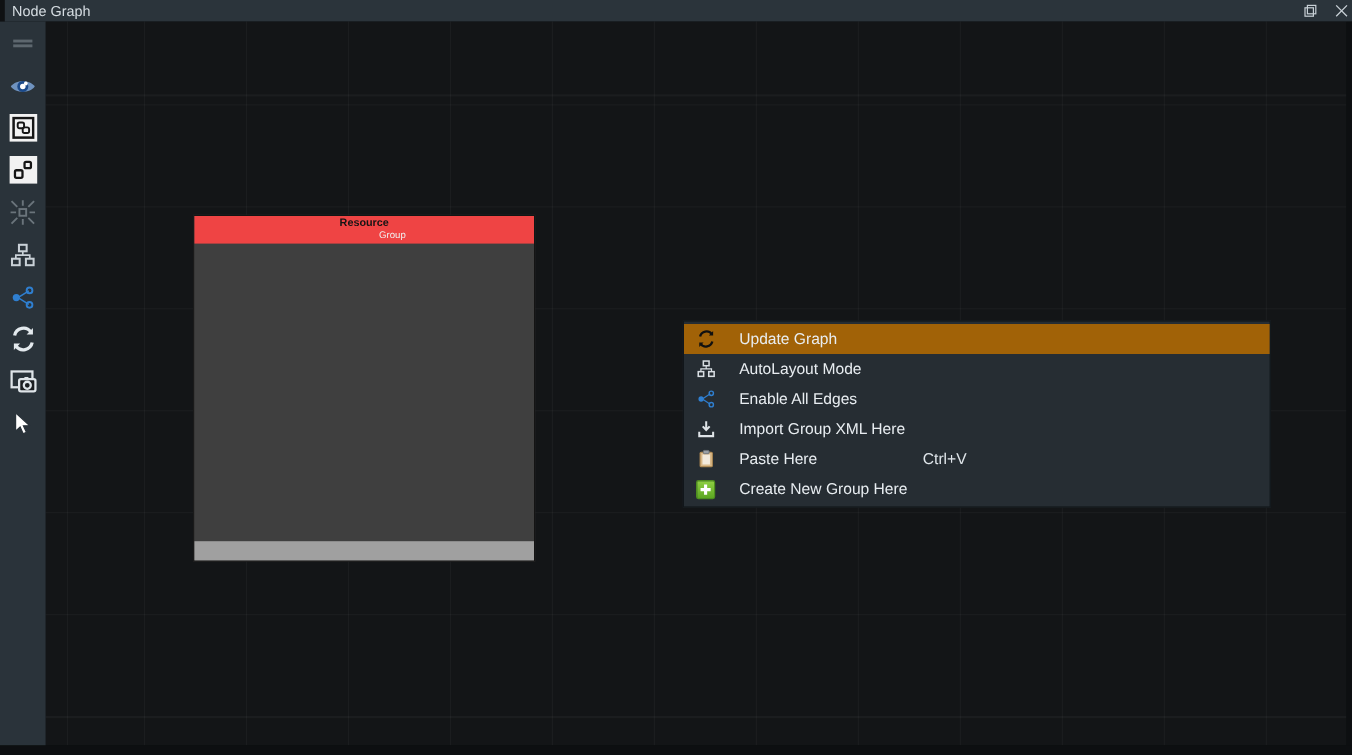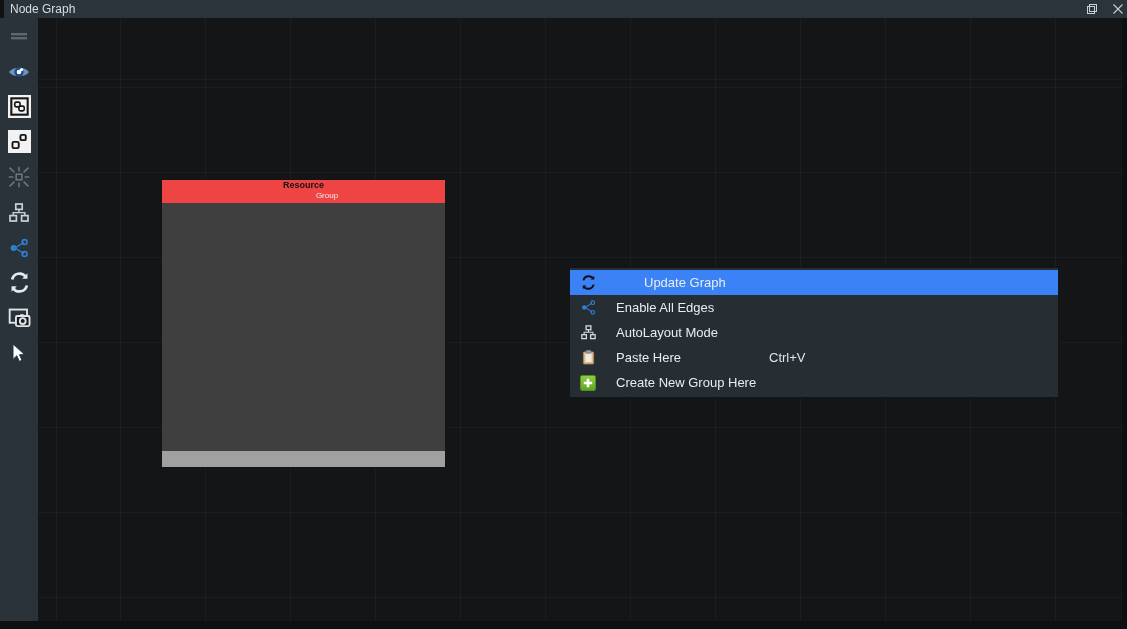--- a/index.html
+++ b/index.html
@@ -126,21 +126,21 @@
     border: 1px solid #11161a;
     padding: 2px 0 2px 0;
   }
   .ctx-item {
     position: relative;
     height: 25px;
     display: flex; align-items: center;
     color: #e8edf1;
     font-size: 13px;
   }
-  .ctx-item.sel { background: #3b82f6; gap: 28px; }
+  .ctx-item.sel { background: #a16207; }
   .ctx-icon {
     width: 28px; min-width: 28px;
     margin-left: 4px;
     display: flex; align-items: center; justify-content: center;
   }
   .ctx-icon svg { display: block; }
   .ctx-label { margin-left: 14px; white-space: nowrap; }
   .ctx-shortcut {
     position: absolute; left: 199px;
     color: #dfe5ea; font-size: 13px; white-space: nowrap;
@@ -194,42 +194,51 @@
             <path d="M16.8 2.2 L16.8 6.6 L12.6 6.6 Z" fill="#111"></path>
             <path d="M3.2 17.8 L3.2 13.4 L7.4 13.4 Z" fill="#111"></path>
           </svg>
         </span>
         <span class="ctx-label">Update Graph</span>
       </div>
 
       <div class="ctx-item">
         <span class="ctx-icon">
           <svg width="17" height="17" viewBox="0 0 20 20">
+            <rect x="7.2" y="2.2" width="5.6" height="4.6" fill="none" stroke="#d8dee3" stroke-width="1.5"></rect>
+            <rect x="2.2" y="12.6" width="5.3" height="4.6" fill="none" stroke="#d8dee3" stroke-width="1.5"></rect>
+            <rect x="12.5" y="12.6" width="5.3" height="4.6" fill="none" stroke="#d8dee3" stroke-width="1.5"></rect>
+            <path d="M10 6.8 L10 9.8 M4.8 12.6 L4.8 9.8 L15.2 9.8 L15.2 12.6" fill="none" stroke="#d8dee3" stroke-width="1.2"></path>
+          </svg>
+        </span>
+        <span class="ctx-label">AutoLayout Mode</span>
+      </div>
+
+      <div class="ctx-item">
+        <span class="ctx-icon">
+          <svg width="17" height="17" viewBox="0 0 20 20">
             <line x1="6.2" y1="10" x2="14" y2="4.8" stroke="#2f7fd0" stroke-width="1.2"></line>
             <line x1="6.2" y1="10" x2="14" y2="15.2" stroke="#2f7fd0" stroke-width="1.2"></line>
             <circle cx="5" cy="10" r="2.6" fill="#2f7fd0"></circle>
             <circle cx="15" cy="4.4" r="2.1" fill="none" stroke="#2f7fd0" stroke-width="1.4"></circle>
             <circle cx="15" cy="15.6" r="2.1" fill="none" stroke="#2f7fd0" stroke-width="1.4"></circle>
           </svg>
         </span>
         <span class="ctx-label">Enable All Edges</span>
       </div>
 
       <div class="ctx-item">
         <span class="ctx-icon">
           <svg width="17" height="17" viewBox="0 0 20 20">
-            <rect x="7.2" y="2.2" width="5.6" height="4.6" fill="none" stroke="#d8dee3" stroke-width="1.5"></rect>
-            <rect x="2.2" y="12.6" width="5.3" height="4.6" fill="none" stroke="#d8dee3" stroke-width="1.5"></rect>
-            <rect x="12.5" y="12.6" width="5.3" height="4.6" fill="none" stroke="#d8dee3" stroke-width="1.5"></rect>
-            <path d="M10 6.8 L10 9.8 M4.8 12.6 L4.8 9.8 L15.2 9.8 L15.2 12.6" fill="none" stroke="#d8dee3" stroke-width="1.2"></path>
-          </svg>
-        </span>
-        <span class="ctx-label">AutoLayout Mode</span>
-      </div>
-
+            <path d="M10 2.4 L10 10.4 M6.6 7.4 L10 11 L13.4 7.4" fill="none" stroke="#dfe4e8" stroke-width="2"></path>
+            <path d="M3.2 12.6 L3.2 17 L16.8 17 L16.8 12.6" fill="none" stroke="#dfe4e8" stroke-width="2"></path>
+          </svg>
+        </span>
+        <span class="ctx-label">Import Group XML Here</span>
+      </div>
 
       <div class="ctx-item">
         <span class="ctx-icon">
           <svg width="17" height="17" viewBox="0 0 20 20">
             <rect x="4" y="3.4" width="12" height="14.2" rx="1" fill="#d9b98a" stroke="#b08a52" stroke-width="1"></rect>
             <rect x="6.3" y="5.6" width="7.4" height="9.8" fill="#f2eadd"></rect>
             <rect x="7.2" y="1.6" width="5.6" height="3.2" rx="0.8" fill="#9aa0a6" stroke="#6f757a" stroke-width="0.9"></rect>
           </svg>
         </span>
         <span class="ctx-label">Paste Here</span>

